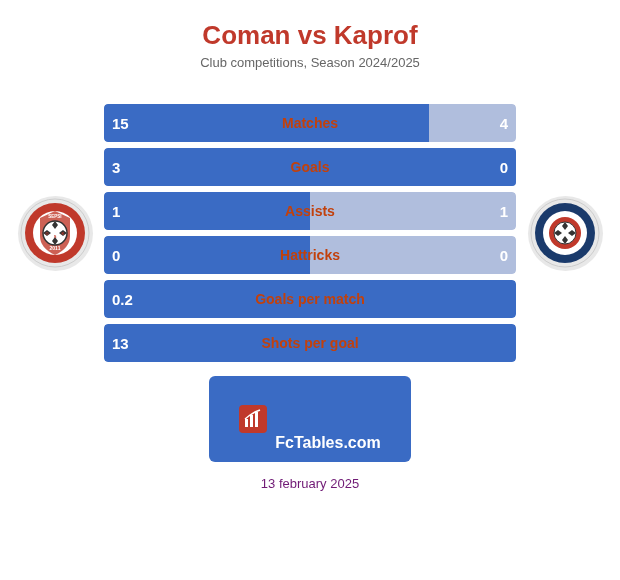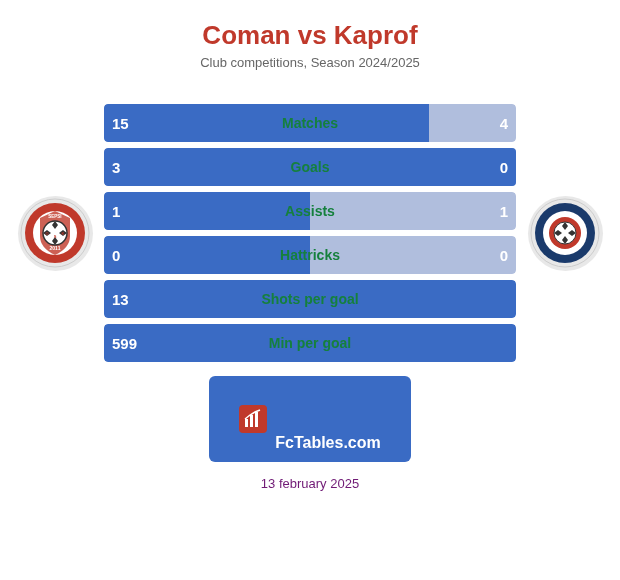--- a/index.html
+++ b/index.html
@@ -111,21 +111,21 @@
       font-weight: bold;
       font-size: 15px;
       z-index: 3;
     }
 
     .bar-text-center {
       position: absolute;
       left: 50%;
       top: 50%;
       transform: translate(-50%, -50%);
-      color: #15803d;
+      color: #c2410c;
       font-weight: bold;
       font-size: 14px;
       z-index: 3;
       white-space: nowrap;
     }
 
     .bar-text-right {
       position: absolute;
       right: 8px;
       top: 50%;
@@ -249,29 +249,29 @@
             <div class="bar-bg"></div>
             <div class="bar-fill-left" style="width: 50%;"></div>
             <span class="bar-text-left">0</span>
             <span class="bar-text-center">Hattricks</span>
             <span class="bar-text-right">0</span>
           </div>
         </div>
         <div class="stat-row">
           <div class="stat-bar-container">
             <div class="bar-bg" style="background: rgb(58, 107, 196);"></div>
+            <span class="bar-text-left">0.2</span>
+            <span class="bar-text-center">Goals per match</span>
+          </div>
+        </div>
+        <div class="stat-row">
+          <div class="stat-bar-container">
+            <div class="bar-bg" style="background: rgb(58, 107, 196);"></div>
             <span class="bar-text-left">13</span>
             <span class="bar-text-center">Shots per goal</span>
-          </div>
-        </div>
-        <div class="stat-row">
-          <div class="stat-bar-container">
-            <div class="bar-bg" style="background: rgb(58, 107, 196);"></div>
-            <span class="bar-text-left">599</span>
-            <span class="bar-text-center">Min per goal</span>
           </div>
         </div>
       </div>
 
     <div class="club-logo">
       <div class="club-logo-circle">
         <svg class="logo-kaprof" viewBox="0 0 70 70" xmlns="http://www.w3.org/2000/svg">
           <circle cx="35" cy="35" r="34" fill="#e8e8e8" stroke="#ccc" stroke-width="1"></circle>
           <circle cx="35" cy="35" r="30" fill="#1a3a6b"></circle>
           <circle cx="35" cy="35" r="22" fill="white"></circle>

